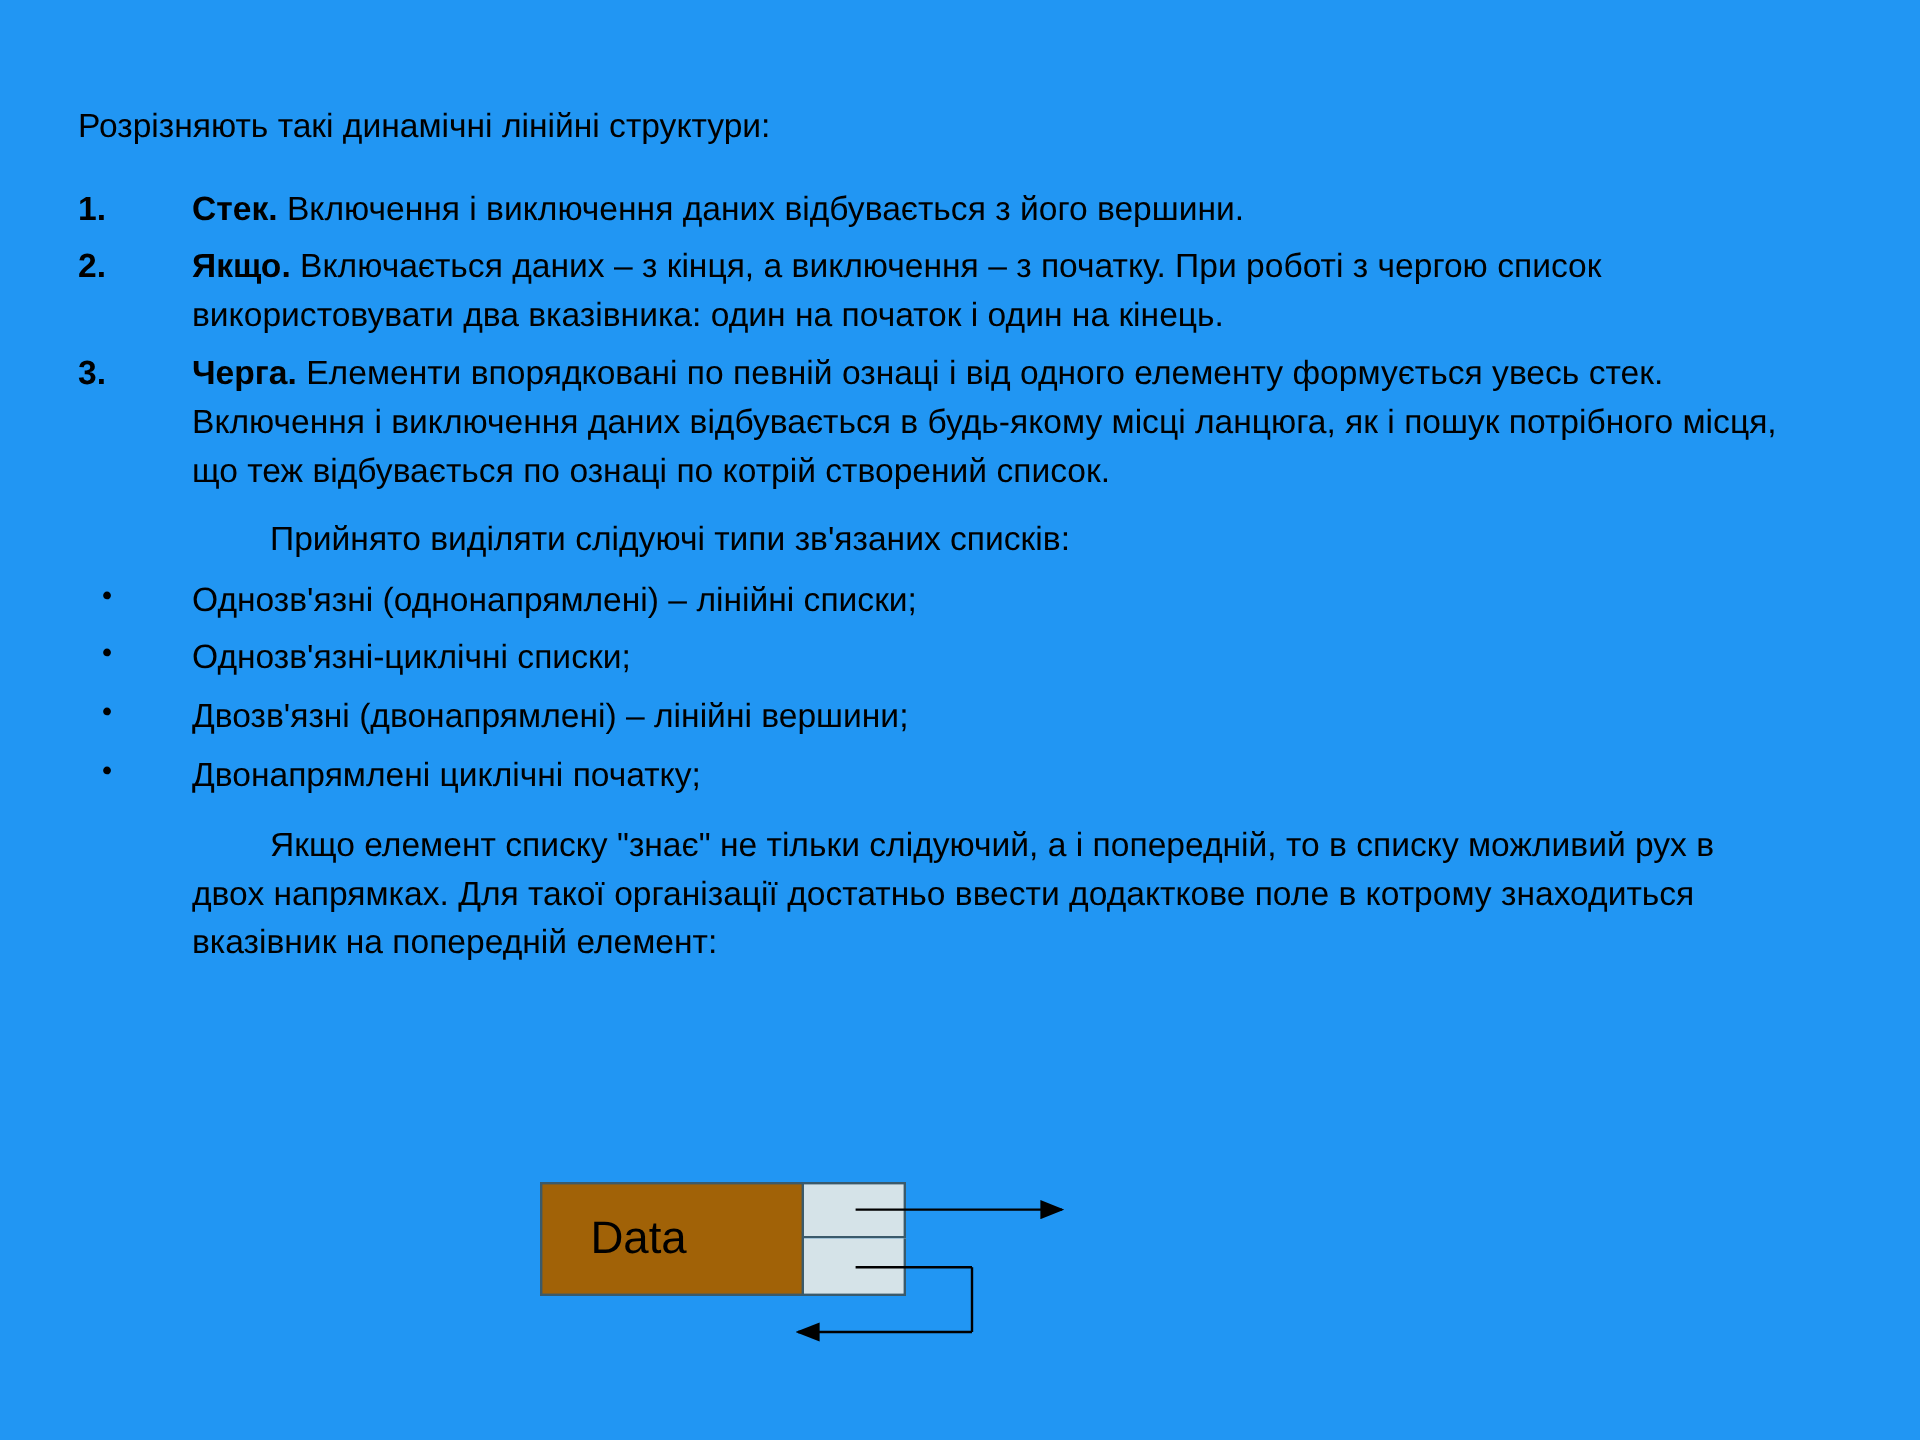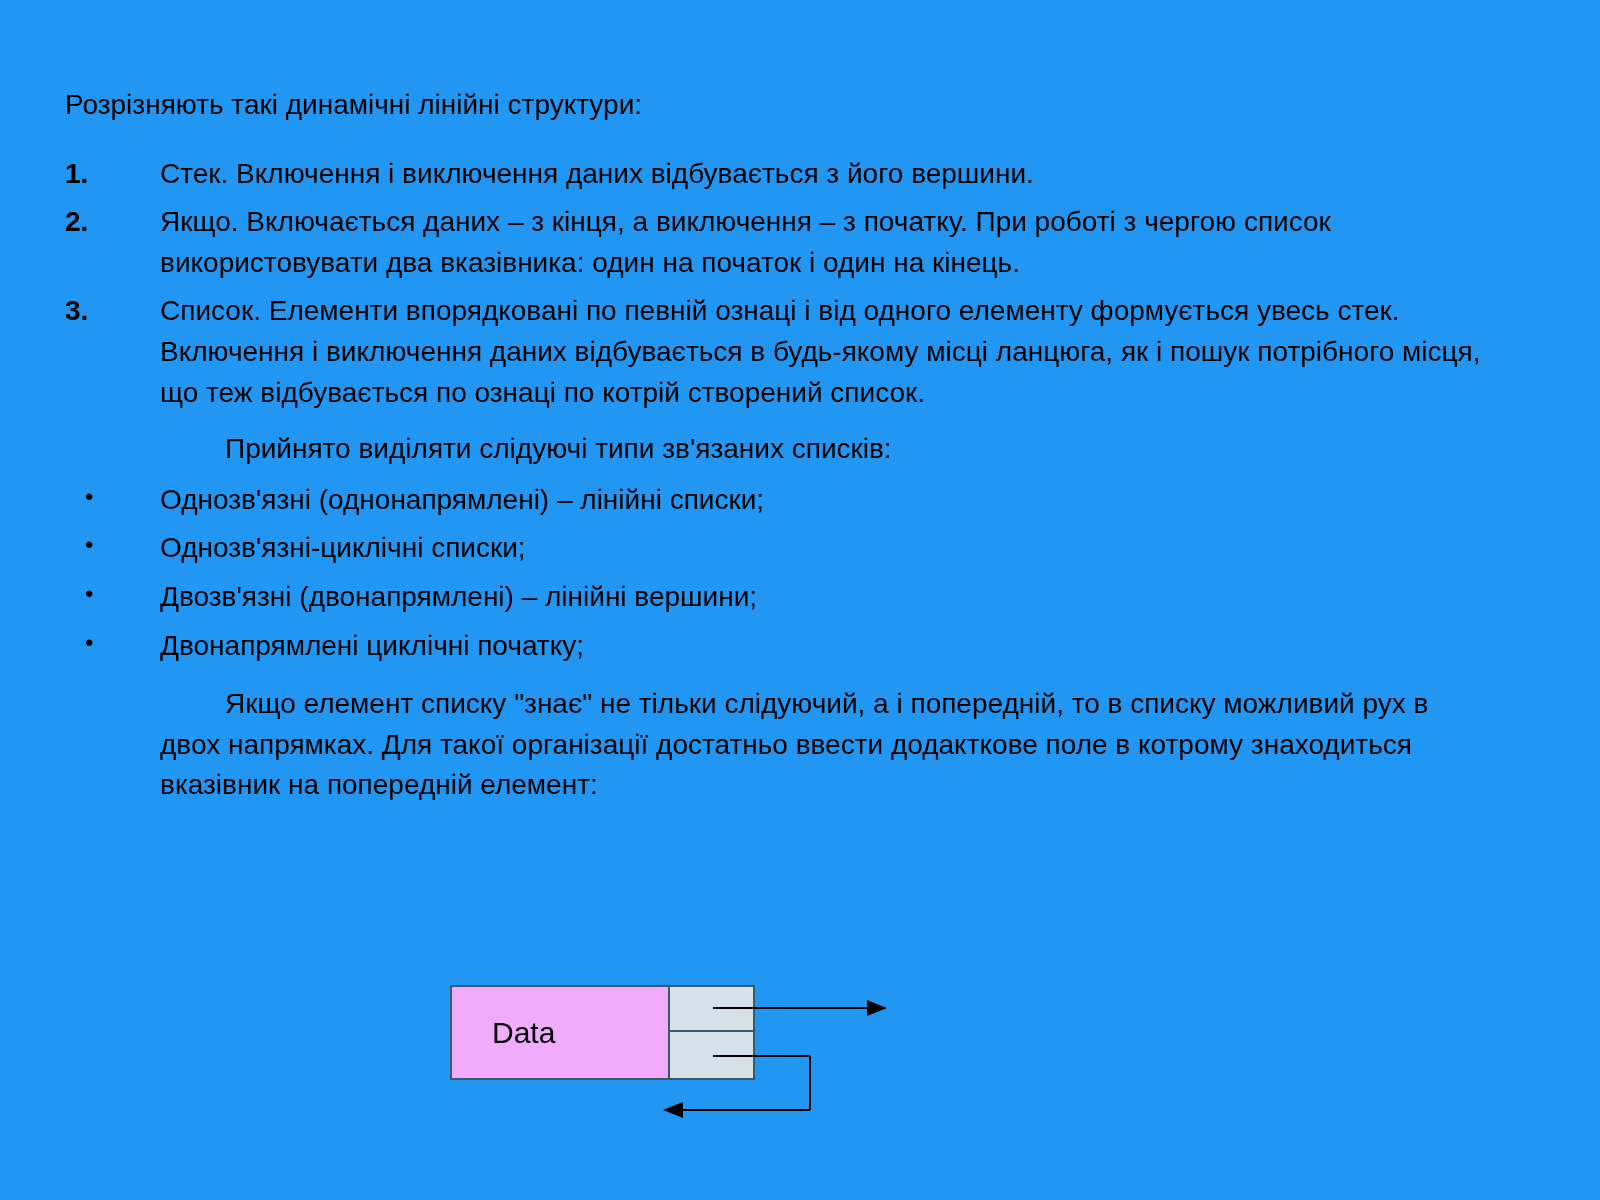--- a/index.html
+++ b/index.html
@@ -23,21 +23,21 @@
     }
     .num {
       width: 95px;
       flex-shrink: 0;
       font-weight: bold;
     }
     .num-content {
       flex: 1;
       padding-right: 40px;
     }
-    .bold { font-weight: normal; }
+    .bold { font-weight: bold; }
     .sub-intro {
       margin-left: 160px;
       margin-top: 16px;
       margin-bottom: 10px;
     }
     .bullet-item {
       display: flex;
       margin-bottom: 8px;
     }
     .bullet-marker {
@@ -62,27 +62,27 @@
       top: 970px;
       width: 600px;
       height: 160px;
     }
     .data-box {
       position: absolute;
       left: 0;
       top: 15px;
       width: 220px;
       height: 95px;
-      background: #f0abfc;
+      background: #a16207;
       border: 2px solid #3A5A6B;
       display: flex;
       align-items: center;
       justify-content: flex-start;
       padding-left: 40px;
-      font-size: 30px;
+      font-size: 38px;
     }
     .pointer-box-top {
       position: absolute;
       left: 220px;
       top: 15px;
       width: 85px;
       height: 47px;
       background: #D5E3E8;
       border: 2px solid #3A5A6B;
       border-left: none;
@@ -116,21 +116,21 @@
   <div class="num-content"><span class="bold">Стек.</span><span> Включення і виключення даних відбувається з його вершини.</span></div>
 </div>
 
 <div class="numbered-item">
   <div class="num">2.</div>
   <div class="num-content"><span class="bold">Якщо.</span><span> Включається даних – з кінця, а виключення – з початку. При роботі з чергою список використовувати два вказівника: один на початок і один на кінець.</span></div>
 </div>
 
 <div class="numbered-item">
   <div class="num">3.</div>
-  <div class="num-content"><span class="bold">Список.</span><span> Елементи впорядковані по певній ознаці і від одного елементу формується увесь стек. Включення і виключення даних відбувається в будь-якому місці ланцюга, як і пошук потрібного місця, що теж відбувається по  ознаці по котрій створений список.</span></div>
+  <div class="num-content"><span class="bold">Черга.</span><span> Елементи впорядковані по певній ознаці і від одного елементу формується увесь стек. Включення і виключення даних відбувається в будь-якому місці ланцюга, як і пошук потрібного місця, що теж відбувається по  ознаці по котрій створений список.</span></div>
 </div>
 
 <div class="sub-intro">Прийнято виділяти слідуючі типи зв'язаних списків:</div>
 
 <div class="bullet-item">
   <div class="bullet-marker">•</div>
   <div class="bullet-content">Однозв'язні (однонапрямлені) – лінійні списки;</div>
 </div>
 <div class="bullet-item">
   <div class="bullet-marker">•</div>

